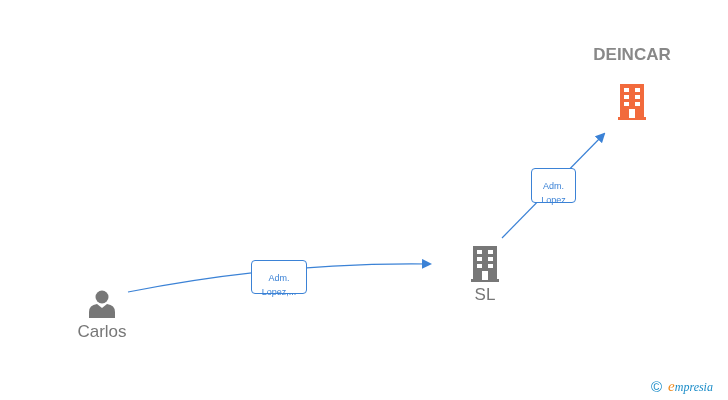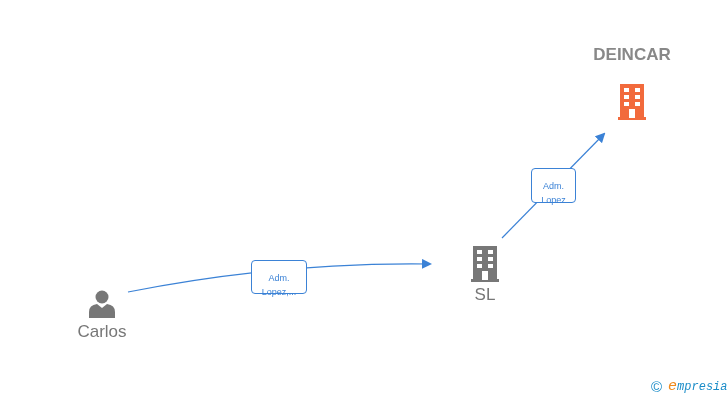--- a/index.html
+++ b/index.html
@@ -16,21 +16,21 @@
     .node-label.bold { font-weight: bold; color: #888888; }
     .edge-label {
       position: absolute; background: #ffffff; border: 1px solid #3b82d6; border-radius: 4px;
       color: #3b82d6; font-size: 9px; line-height: 14px; text-align: center;
       padding: 10px 5px; box-sizing: border-box;
     }
     .edge-label span { display: block; }
     .icon { position: absolute; }
     .footer { position: absolute; left: 651px; top: 378px; display: flex; align-items: center; }
     .copy { color: #1a8cc8; font-size: 15px; line-height: 16px; margin-right: 6px; }
-    .brand { font-family: Liberation Mono, monospace; font-style: italic; font-size: 12px; color: #1a8cc8; }
+    .brand { font-family: Liberation Serif, serif; font-style: italic; font-size: 12px; color: #1a8cc8; }
     .brand-e { color: #f08a1c; font-size: 15px; }
   </style>
 </head>
 <body>
 
 <svg class="edges" width="728" height="400">
   <defs>
     <marker id="arrow" markerWidth="10" markerHeight="10" refX="8" refY="5" orient="auto" markerUnits="userSpaceOnUse">
       <path d="M0,0 L10,5 L0,10 Z" fill="#3b82d6"></path>
     </marker>

